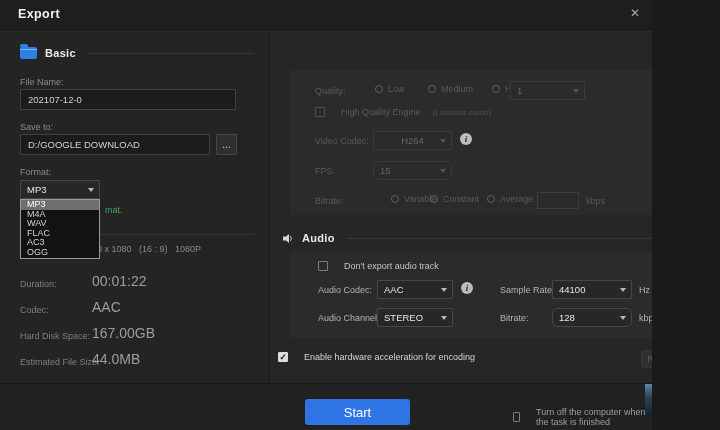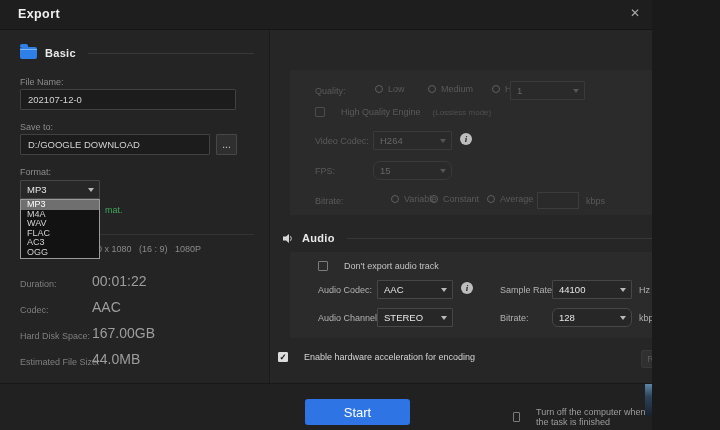--- a/index.html
+++ b/index.html
@@ -177,21 +177,21 @@
         <span class="arr"></span>
       </div>
 
       <div class="cb-row" style="left:25px; top:37px;">
         <span class="cb disabled"></span>
         <span class="cblbl dis">High Quality Engine</span>
         <span style="font-size:8px; color:#505050; margin-left:-4px;">(Lossless mode)</span>
       </div>
 
       <div class="lbl dis" style="left:25px; top:66px;">Video Codec:</div>
-      <div class="ddl disabled" style="left:83px; top:61px; width:79px;">
+      <div class="ddl disabled" style="left:83px; top:61px; width:79px;justify-content:center;">
         <span>H264</span>
         <span class="arr"></span>
       </div>
       <div class="info" style="left:170px; top:63px;">i</div>
 
       <div class="lbl dis" style="left:25px; top:96px;">FPS:</div>
       <div class="ddl disabled" style="left:83px; top:91px; width:79px;border-radius:7px;">
         <span>15</span>
         <span class="arr"></span>
       </div>

